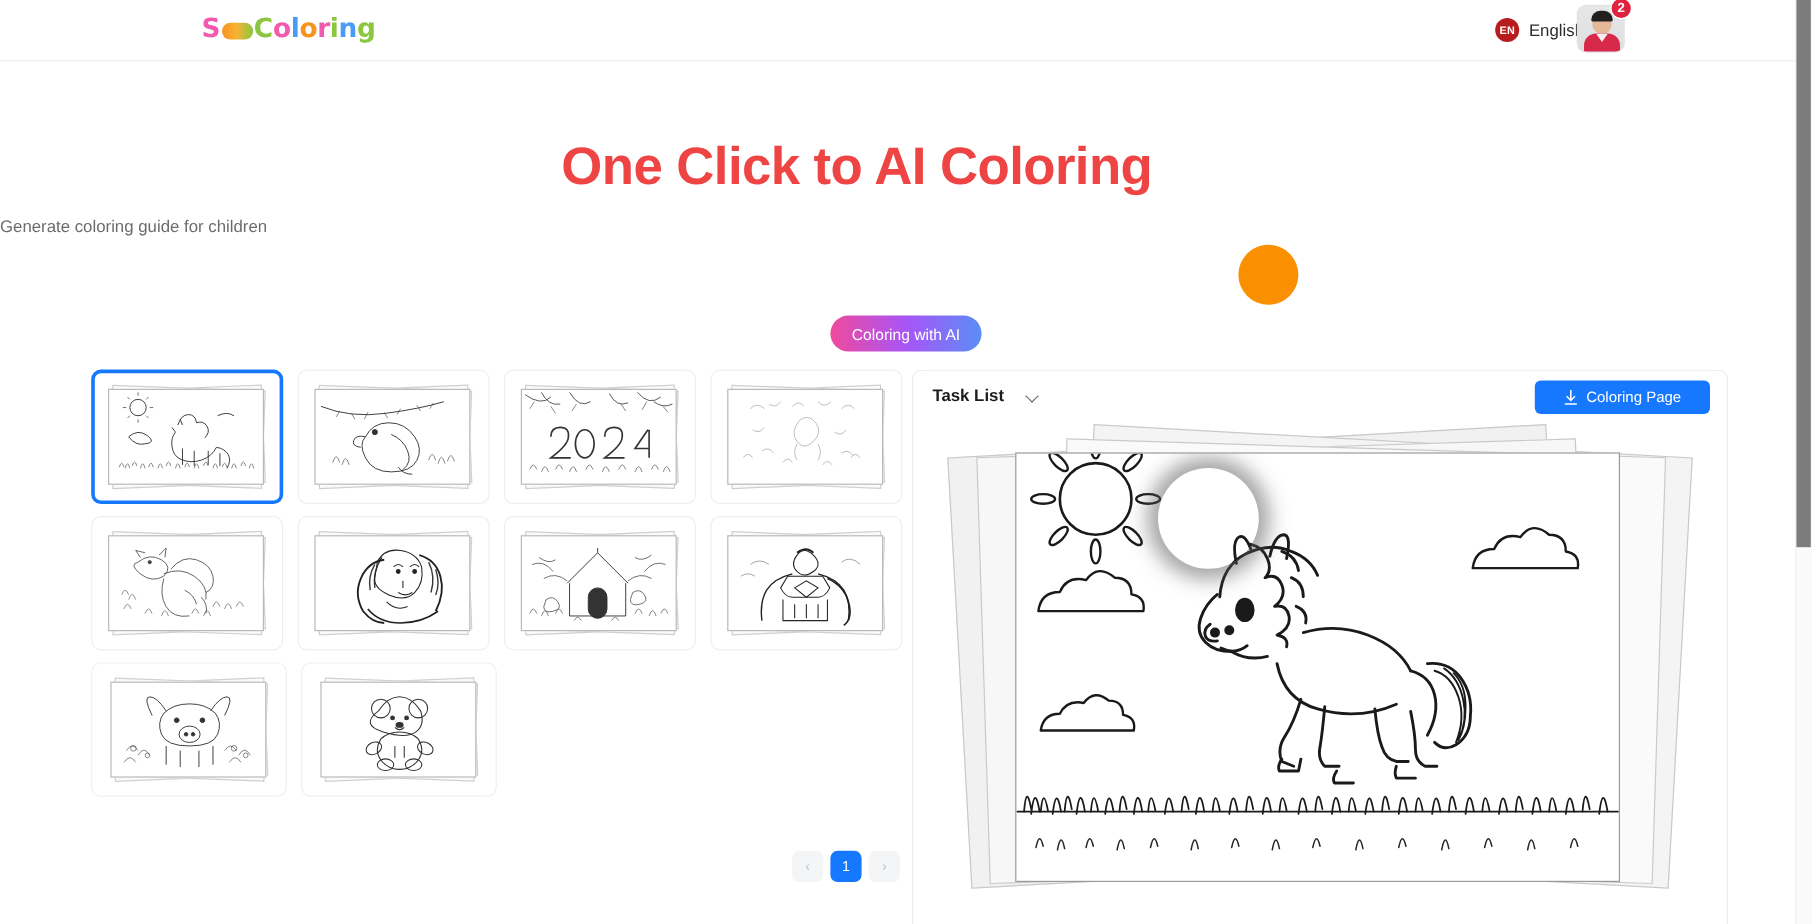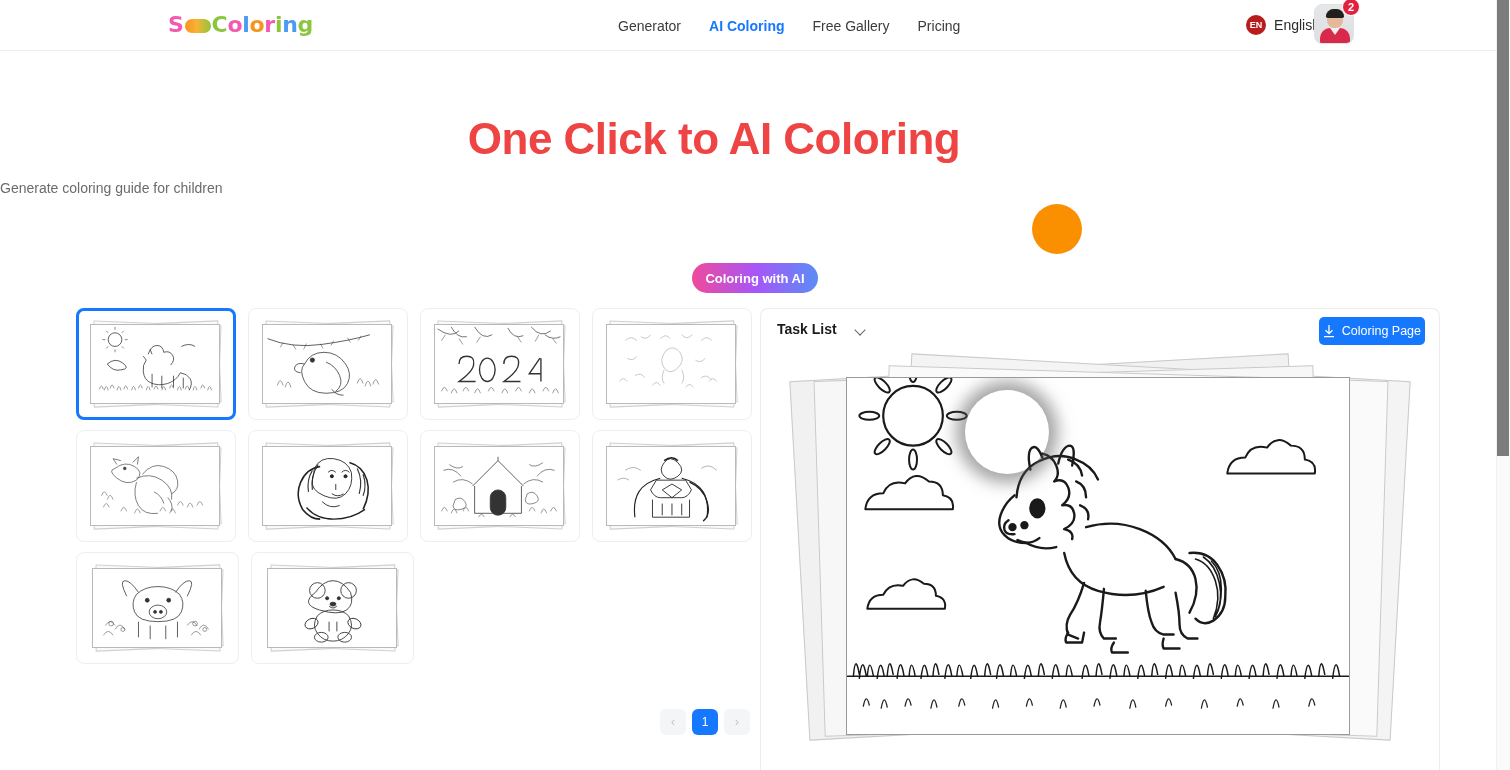--- a/index.html
+++ b/index.html
@@ -69,21 +69,21 @@
     font-size:14px; color:#6b6b6b;
   }
   .orange-dot {
     position:absolute; left:1032px; top:204px; width:50px; height:50px;
     border-radius:50%; background:#fa9000;
   }
   .cta {
     position:absolute; left:692px; top:263px; width:126px; height:30px;
     border-radius:15px; border:none; cursor:pointer;
     background:linear-gradient(90deg,#ef4a9b 0%,#a855f7 50%,#5b8df6 100%);
-    color:#fff; font-size:13px; font-weight:bold;
+    color:#fff; font-size:13px; font-weight:normal;
     display:flex; align-items:center; justify-content:center;
     font-family:"Liberation Sans", sans-serif;
   }
 
   
   .grid { position:absolute; left:76px; top:308px; width:676px; }
   .grid-row { display:flex; gap:12px; margin-bottom:10px; }
   .thumb {
     width:163px; height:112px; border-radius:8px; border:1px solid #eceff2;
     background:#fff; position:relative; cursor:pointer; overflow:hidden;
@@ -115,21 +115,21 @@
   }
   .panel-head { position:absolute; left:16px; top:12px; display:flex; align-items:center; gap:19px; cursor:pointer; }
   .panel-head .tl { font-size:14px; font-weight:bold; color:#1c1c1c; }
   .chev { width:10px; height:6px; position:relative; }
   .chev:after {
     content:""; position:absolute; left:0; top:0; width:7px; height:7px;
     border-right:1.4px solid #666; border-bottom:1.4px solid #666;
     transform:rotate(45deg);
   }
   .dl-btn {
-    position:absolute; right:14px; top:8px; height:28px; padding:0 4px;
+    position:absolute; right:14px; top:8px; height:28px; padding:0 24px;
     background:#1677ff; border-radius:5px; color:#fff; font-size:12.5px;
     display:flex; align-items:center; gap:7px; cursor:pointer; border:none;
     font-family:"Liberation Sans", sans-serif;
   }
   .dl-icon { width:12px; height:13px; display:block; }
 
   
   .preview { position:absolute; left:0; top:20px; width:680px; height:450px; }
   .pg-sheet { position:absolute; background:#f4f4f4; border:1px solid #c9c9c9; }
   .pg-main {
@@ -153,26 +153,20 @@
 
 <div class="header">
   <div class="logo">
     <div class="logo-text">
       <span style="color:#f25ab0;">S</span>
       <span class="crayon"></span>
       <span><span style="color:#8cc63f;">C</span><span style="color:#f25ab0;">o</span><span style="color:#4a9bf5;">l</span><span style="color:#f7941d;">o</span><span style="color:#f25ab0;">r</span><span style="color:#8cc63f;">i</span><span style="color:#4a9bf5;">n</span><span style="color:#8cc63f;">g</span></span>
     </div>
   </div>
 
-  <nav class="nav">
-    <a href="#">Generator</a>
-    <a href="#" class="active">AI Coloring</a>
-    <a href="#">Free Gallery</a>
-    <a href="#">Pricing</a>
-  </nav>
 
   <div class="lang">
     <div class="lang-badge">EN</div>
     <div class="lang-label">English</div>
   </div>
 
   <div class="avatar-wrap">
     <div class="avatar">
       <div class="av-bg"></div>
       <div class="av-body"></div>

